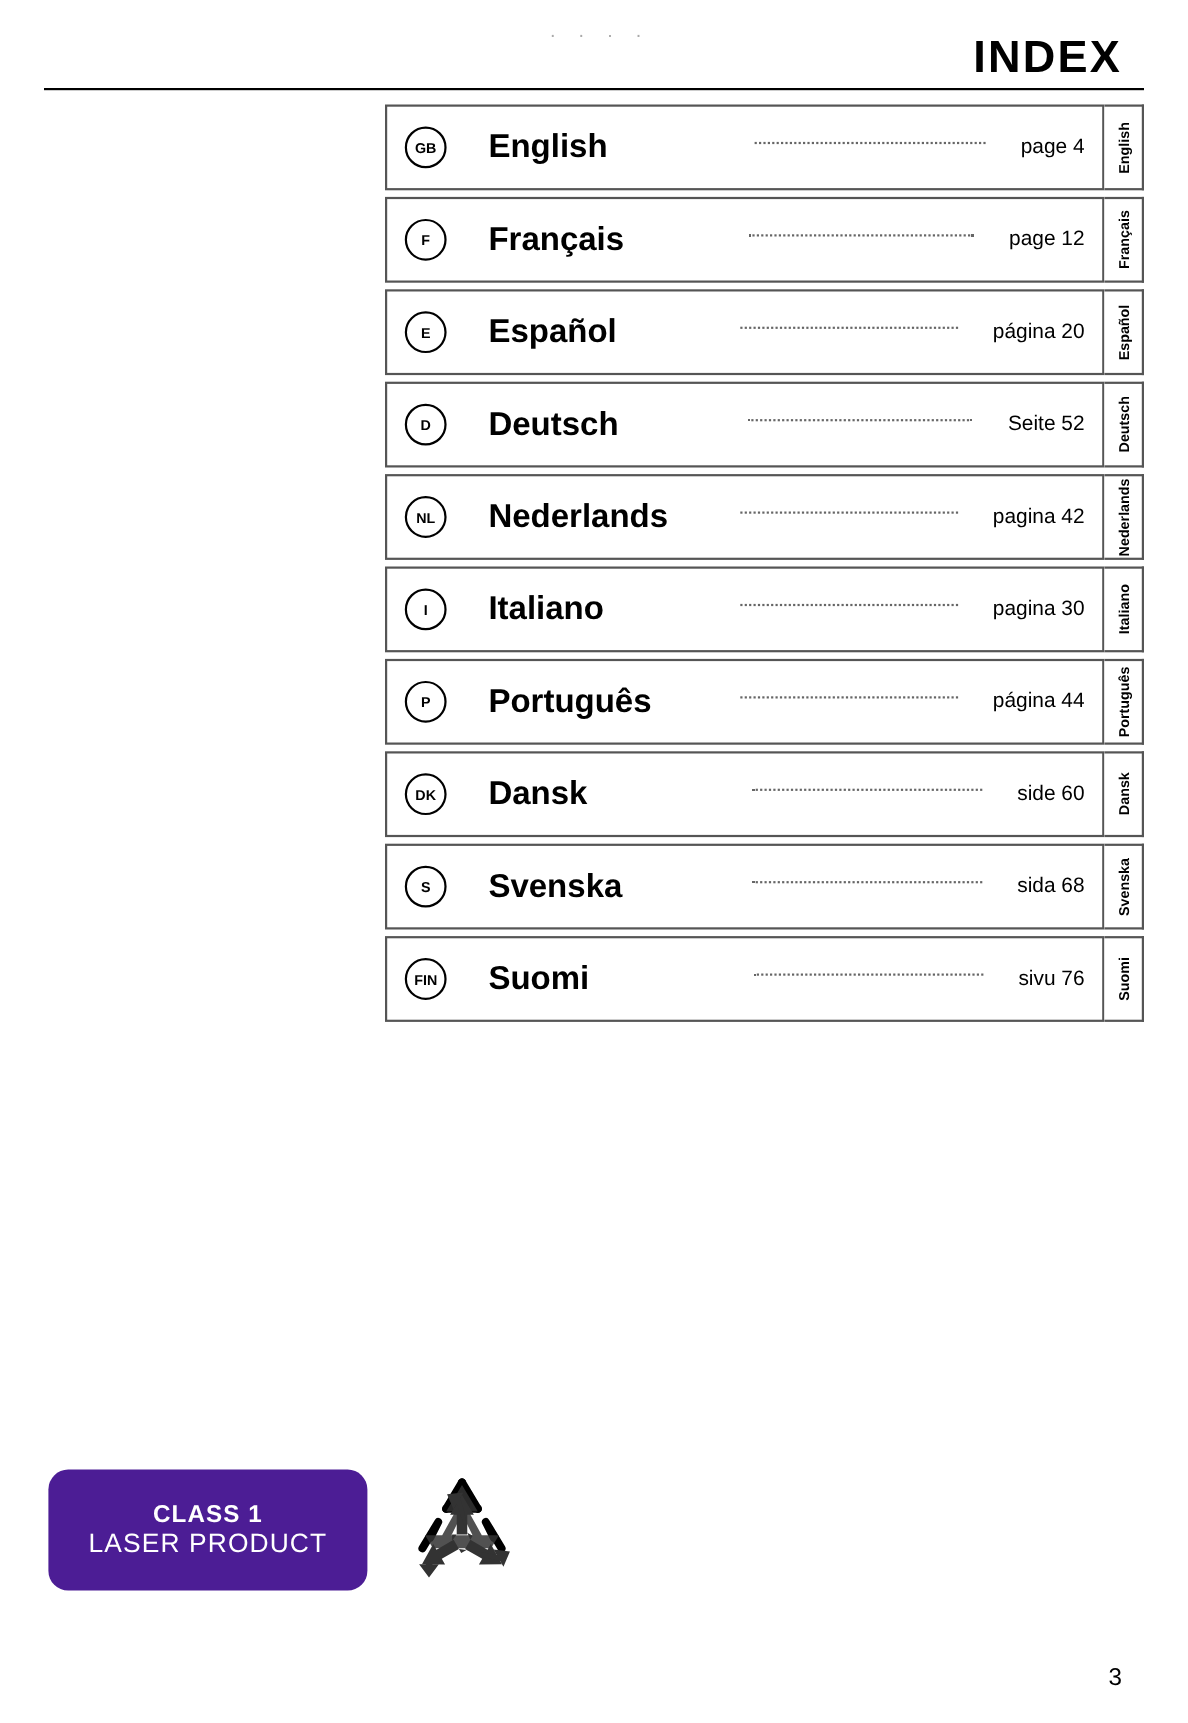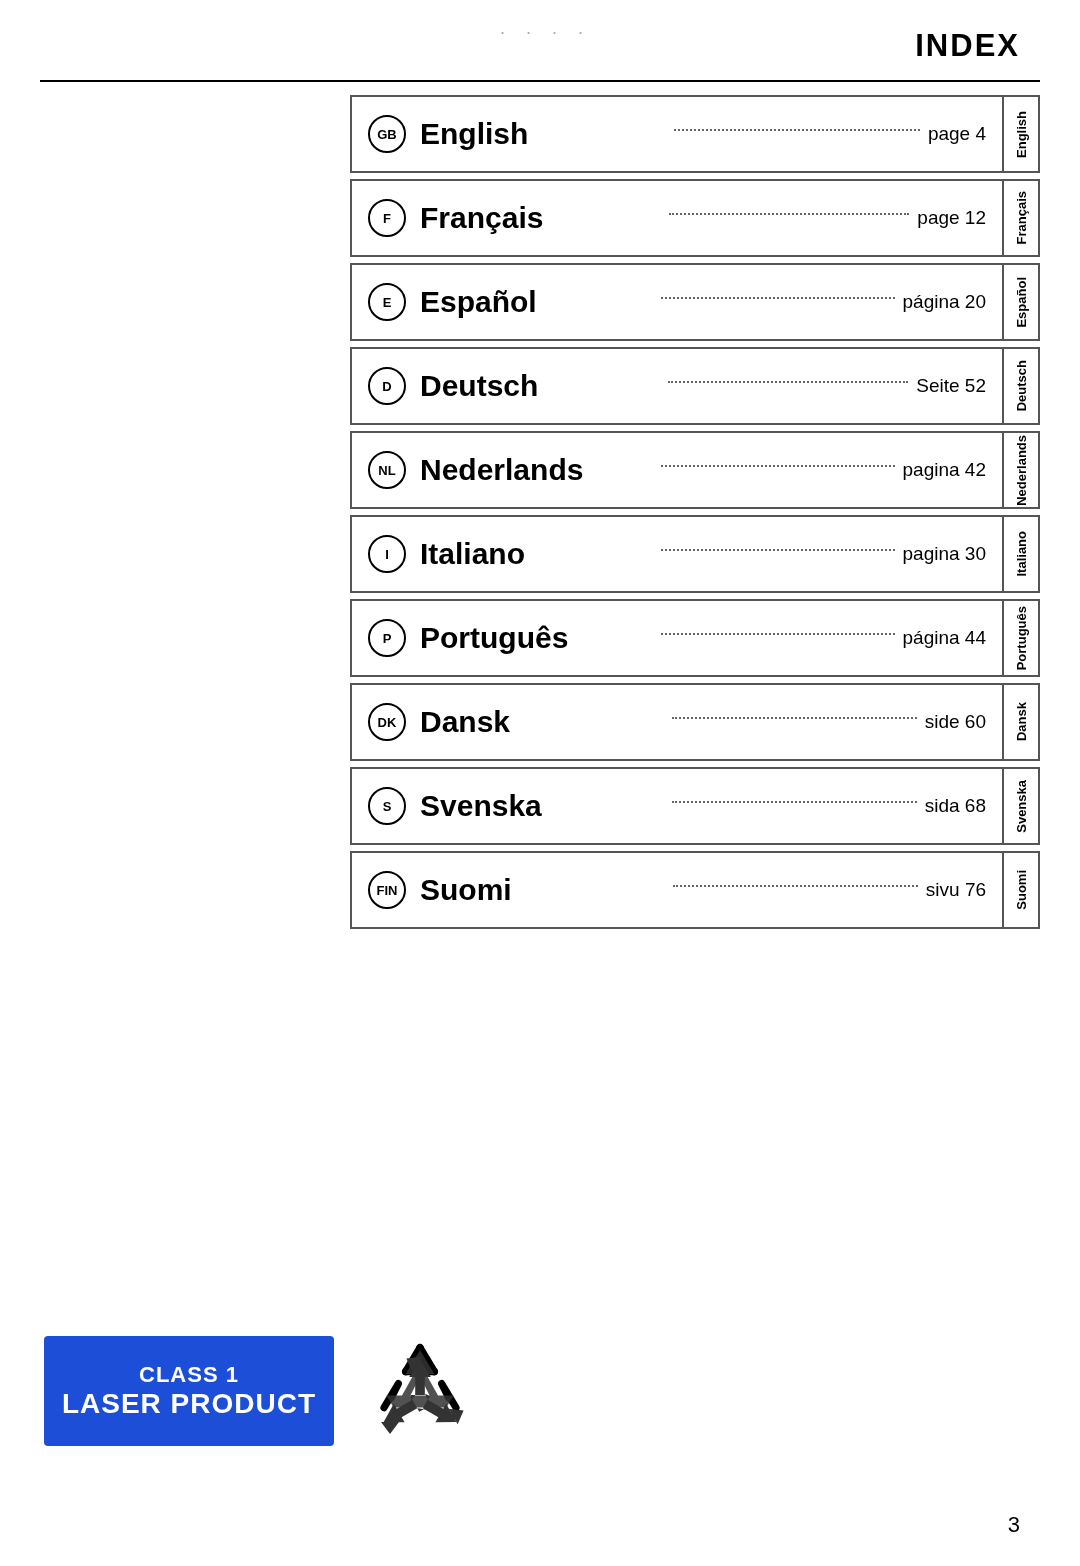--- a/index.html
+++ b/index.html
@@ -10,21 +10,21 @@
       font-family: Arial, Helvetica, sans-serif;
       position: relative;
       overflow: hidden;
     }
 
     
     .page-title {
       position: absolute;
       top: 28px;
       right: 60px;
-      font-size: 31px;
+      font-size: 41px;
       font-weight: 900;
       letter-spacing: 2px;
       color: #000;
     }
 
     
     .title-rule {
       position: absolute;
       top: 80px;
       left: 40px;
@@ -51,20 +51,21 @@
     }
 
     .index-box {
       flex: 1;
       border: 2px solid #555;
       padding: 10px 16px;
       display: flex;
       align-items: center;
       background: #fff;
       min-height: 78px;
+      gap: 24px;
     }
 
     .lang-code {
       display: inline-flex;
       align-items: center;
       justify-content: center;
       border: 2.5px solid #000;
       border-radius: 50%;
       width: 38px;
       height: 38px;
@@ -111,38 +112,38 @@
       white-space: nowrap;
     }
 
     
     .laser-box {
       position: absolute;
       bottom: 120px;
       left: 44px;
       width: 290px;
       height: 110px;
-      background: #1d4ed8;
+      background: #4c1d95;
       color: #fff;
       display: flex;
       flex-direction: column;
       align-items: center;
       justify-content: center;
-      border-radius: 4px;
+      border-radius: 18px;
     }
 
     .laser-box .line1 {
       font-size: 22px;
       font-weight: 900;
       letter-spacing: 1px;
     }
 
     .laser-box .line2 {
-      font-size: 28px;
-      font-weight: 700;
+      font-size: 24px;
+      font-weight: 400;
       letter-spacing: 1px;
     }
 
     
     .recycle-symbol {
       position: absolute;
       bottom: 108px;
       left: 360px;
       width: 120px;
       height: 120px;

